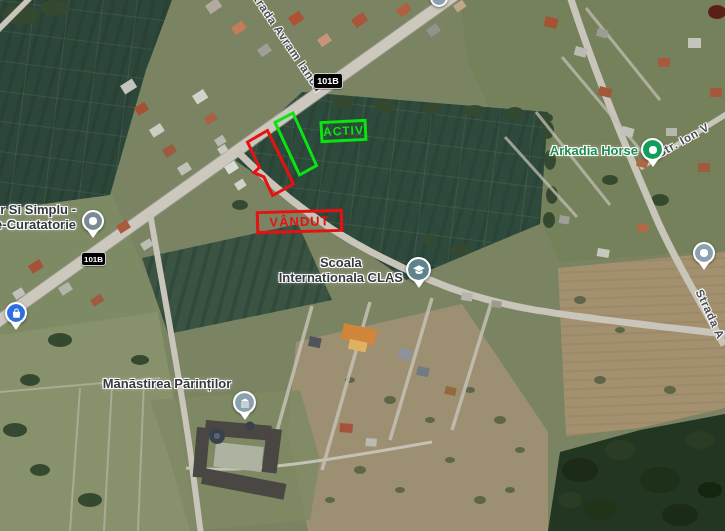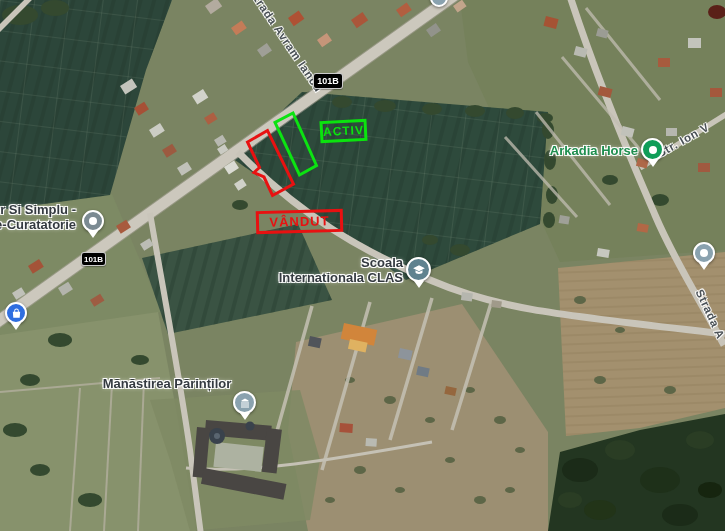--- a/index.html
+++ b/index.html
@@ -259,21 +259,21 @@
 
   <div class="street-label" style="left:252px;top:-16px;transform:rotate(56deg);">Strada Avram Iancu</div>
   <div class="street-label" style="left:658px;top:148px;transform:rotate(-29deg);">Str. Ion V</div>
   <div class="street-label" style="left:699px;top:284px;transform:rotate(65deg);">Strada A</div>
 
   <div class="poi-label right-align" style="right:649px;top:202px;">
     <div>r Si Simplu -</div>
     <div>e-Curatatorie</div>
   </div>
   <div class="poi-label green" style="right:87px;top:143px;">Arkadia Horse</div>
-  <div class="poi-label right-align" style="right:322px;top:255px;">
+  <div class="poi-label right-align" style="right:322px;top:255px;text-align:center;">
     <div>Scoala</div>
     <div>Internationala CLAS</div>
   </div>
   <div class="poi-label center-align" style="left:167px;top:376px;transform:translateX(-50%);">
     <div>Mănăstirea Părinților</div>
   </div>
 
   <div class="pin" style="left:82px;top:210px;width:22px;height:22px;background:#7b8a92;">
     <span class="dot"></span>
   </div>

